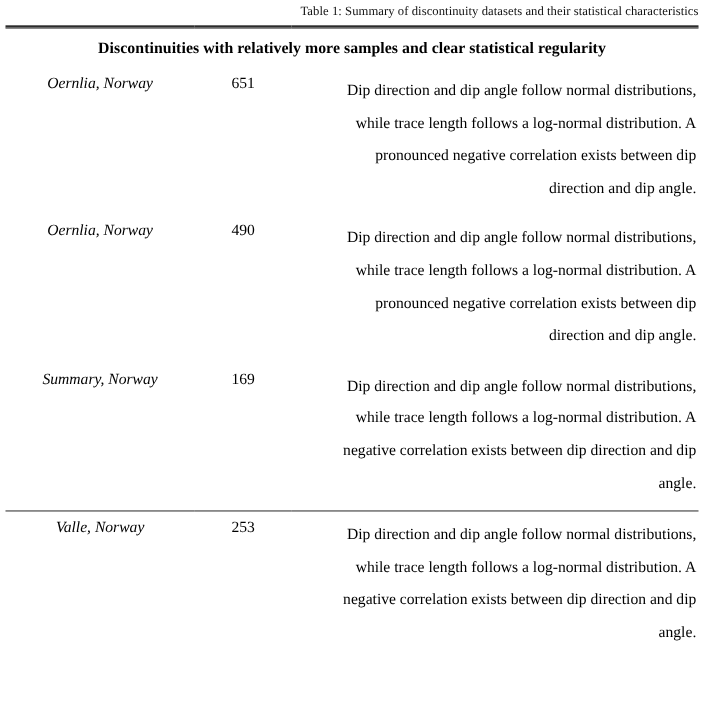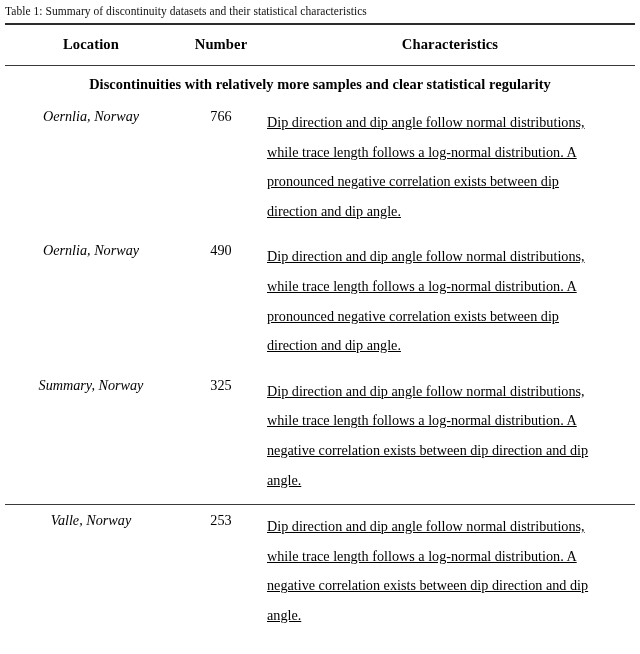--- a/index.html
+++ b/index.html
@@ -20,21 +20,21 @@
     width: 640px;
     height: 654px;
     position: relative;
     box-sizing: border-box;
     padding: 0 5px;
   }
 
   .caption {
     font-size: 11.5px;
     line-height: 14px;
-    text-align: left;
+    text-align: right;
     padding-top: 4px;
     padding-bottom: 5px;
     color: #111;
     letter-spacing: 0.05px;
   }
 
   table.tbl {
     width: 630px;
     border-collapse: collapse;
     table-layout: fixed;
@@ -82,26 +82,25 @@
     white-space: nowrap;
     font-style: italic;
   }
   td.num {
     text-align: center;
     vertical-align: top;
     padding-top: 7px;
     font-size: 14.2px;
   }
   td.desc {
-    text-align: left;
+    text-align: right;
     vertical-align: top;
     padding: 7px 2px 9px 2px;
     font-size: 14.2px;
     line-height: 29.6px;
-    text-decoration: underline;
   }
   .desc-line {
     display: block;
   }
 
   col.c-loc { width: 172px; }
   col.c-num { width: 88px; }
   col.c-desc { width: 370px; }
 </style>
 </head>
@@ -114,54 +113,49 @@
   <table class="tbl">
     <colgroup>
       <col class="c-loc">
       <col class="c-num">
       <col class="c-desc">
     </colgroup>
     <tbody id="tbody">
         <tr class="rule-thick-top">
           <td colspan="3"></td>
         </tr>
-        <tr>
-          <th class="colhead">Location</th>
-          <th class="colhead">Number</th>
-          <th class="colhead">Characteristics</th>
-        </tr>
         <tr class="rule-mid">
           <td colspan="3"></td>
         </tr>
         <tr>
           <td class="section-head" colspan="3">Discontinuities with relatively more samples and clear statistical regularity</td>
         </tr>
         <tr>
           <td class="loc">Oernlia, Norway</td>
-          <td class="num">766</td>
+          <td class="num">651</td>
           <td class="desc">
             <span class="desc-line">Dip direction and dip angle follow normal distributions,</span>
             <span class="desc-line">while trace length follows a log-normal distribution. A</span>
             <span class="desc-line">pronounced negative correlation exists between dip</span>
             <span class="desc-line">direction and dip angle.</span>
           </td>
         </tr>
         <tr>
           <td class="loc">Oernlia, Norway</td>
           <td class="num">490</td>
           <td class="desc">
             <span class="desc-line">Dip direction and dip angle follow normal distributions,</span>
             <span class="desc-line">while trace length follows a log-normal distribution. A</span>
             <span class="desc-line">pronounced negative correlation exists between dip</span>
             <span class="desc-line">direction and dip angle.</span>
           </td>
         </tr>
         <tr>
           <td class="loc">Summary, Norway</td>
-          <td class="num">325</td>
+          <td class="num">169</td>
           <td class="desc">
             <span class="desc-line">Dip direction and dip angle follow normal distributions,</span>
             <span class="desc-line">while trace length follows a log-normal distribution. A</span>
             <span class="desc-line">negative correlation exists between dip direction and dip</span>
             <span class="desc-line">angle.</span>
           </td>
         </tr>
         <tr class="rule-mid">
           <td colspan="3"></td>
         </tr>

